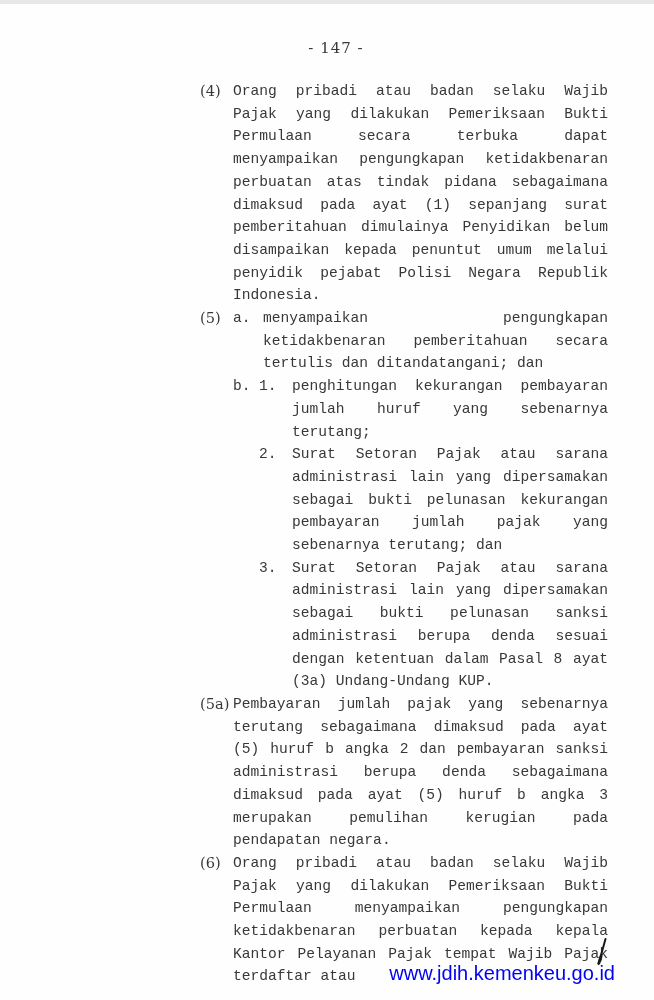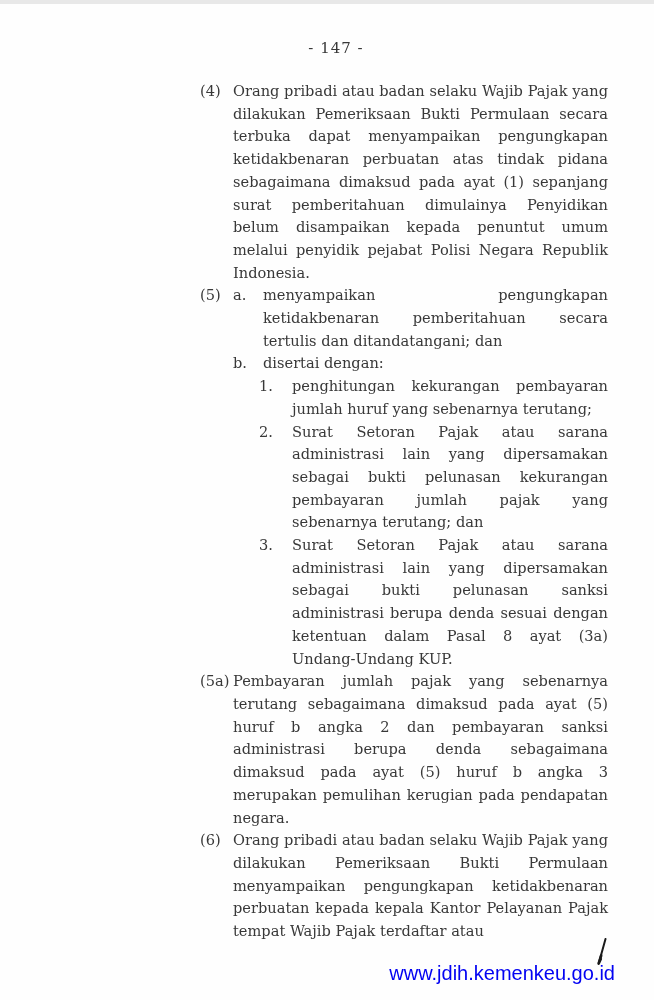--- a/index.html
+++ b/index.html
@@ -32,21 +32,21 @@
     font-size: 14.6px;
     line-height: 22.7px;
     text-align: justify;
   }
   .li { display: flex; align-items: flex-start; }
   .marker { text-align: left; }
   .m1 { flex: 0 0 33px; }
   .m2 { flex: 0 0 30px; }
   .m3 { flex: 0 0 33px; }
   .l3 { margin-left: -4px; }
-  .item-body { flex: 1 1 auto; min-width: 0; }
+  .item-body { flex: 1 1 auto; min-width: 0; font-family: Liberation Mono, monospace; }
   .footer-url {
     position: absolute;
     bottom: 19px;
     right: 39px;
     font-family: "Liberation Sans", sans-serif;
     font-size: 20px;
     color: #0202f2;
     text-decoration: none;
   }
   .pen-mark {
@@ -76,21 +76,20 @@
       <div class="item-body">
 
         <div class="li">
           <span class="marker m2">a.</span>
           <div class="item-body">menyampaikan pengungkapan ketidakbenaran pemberitahuan secara tertulis dan ditandatangani; dan</div>
         </div>
 
         <div class="li">
           <span class="marker m2">b.</span>
           <div class="item-body">
-            <div>disertai dengan:</div>
 
             <div class="li l3">
               <span class="marker m3">1.</span>
               <div class="item-body">penghitungan kekurangan pembayaran jumlah huruf yang sebenarnya terutang;</div>
             </div>
 
             <div class="li l3">
               <span class="marker m3">2.</span>
               <div class="item-body">Surat Setoran Pajak atau sarana administrasi lain yang dipersamakan sebagai bukti pelunasan kekurangan pembayaran jumlah pajak yang sebenarnya terutang; dan</div>
             </div>

